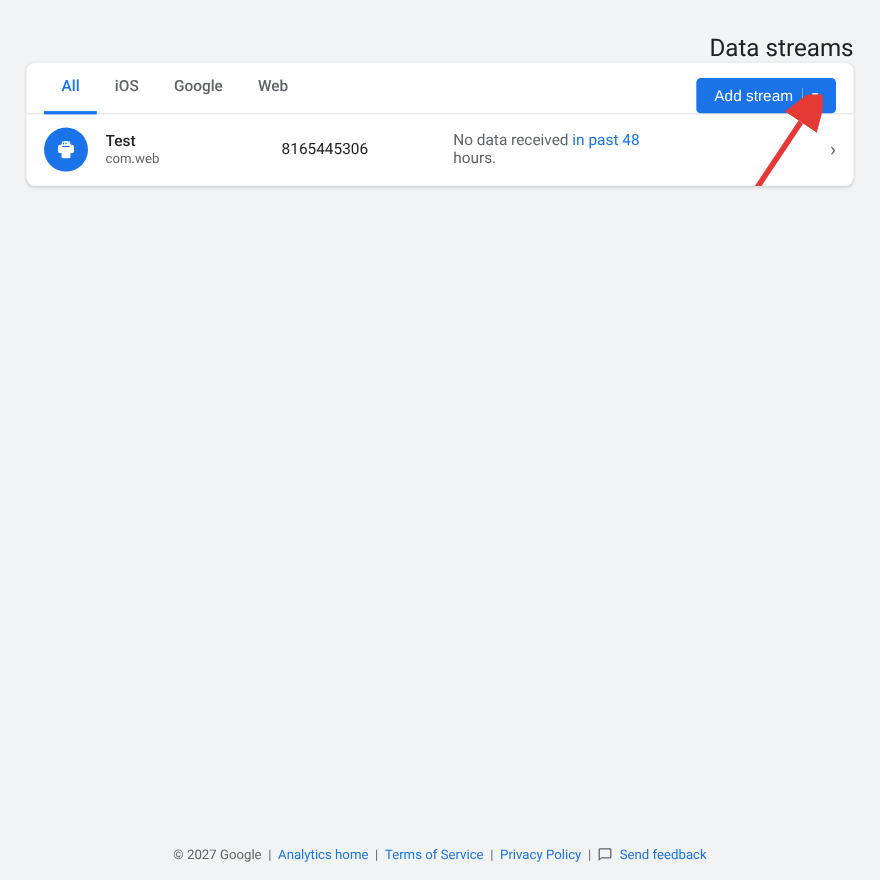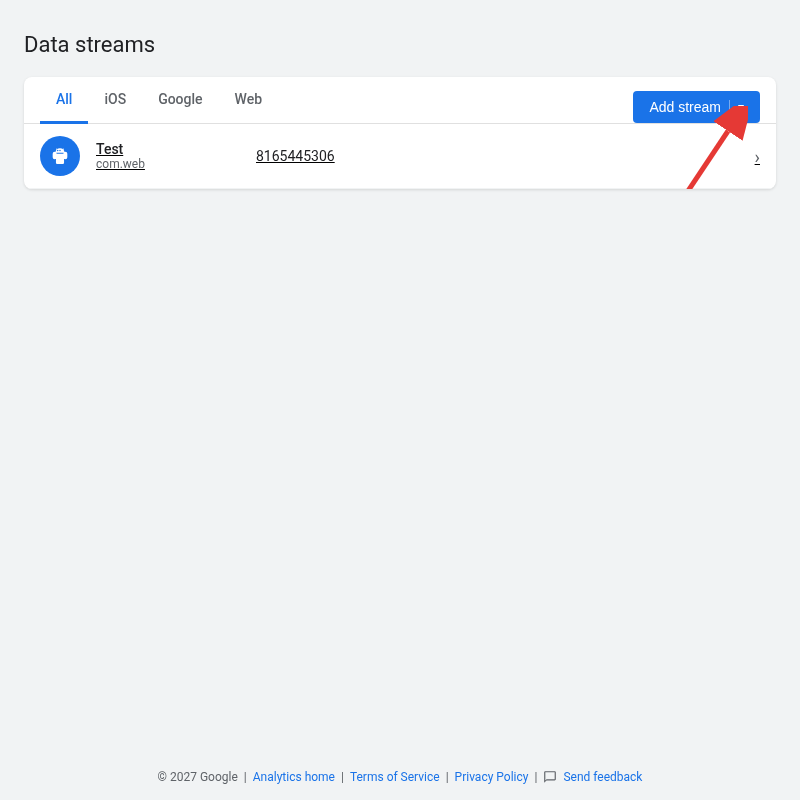--- a/index.html
+++ b/index.html
@@ -16,21 +16,21 @@
 
     .main-content {
       flex: 1;
       padding: 32px 24px 0 24px;
     }
 
     .page-title {
       font-size: 22px;
       font-weight: 400;
       color: #202124;
-      margin-bottom: 20px;
+      text-align: right;
     }
 
     .card {
       background: #fff;
       border-radius: 8px;
       box-shadow: 0 1px 3px rgba(0,0,0,0.12);
       overflow: hidden;
     }
 
     .tabs-row {
@@ -85,21 +85,20 @@
       margin-left: 2px;
     }
 
     .stream-row {
       display: flex;
       align-items: center;
       padding: 12px 16px;
       cursor: pointer;
       border-bottom: 1px solid #f1f3f4;
       position: relative;
-      text-decoration: underline;
     }
 
     .stream-icon {
       width: 40px;
       height: 40px;
       border-radius: 50%;
       background: #1a73e8;
       display: flex;
       align-items: center;
       justify-content: center;
@@ -221,20 +220,23 @@
           </svg>
         </div>
 
         <div class="stream-info">
           <div class="stream-name">Test</div>
           <div class="stream-domain">com.web</div>
         </div>
 
         <div class="stream-id">8165445306</div>
 
+        <div class="stream-status">
+          No data received <span class="highlight">in past 48</span><br>hours.
+        </div>
 
         <div class="chevron-right">›</div>
       </div>
 
       <div class="red-arrow">
         <svg width="80" height="90" viewBox="0 0 80 90" xmlns="http://www.w3.org/2000/svg">
           <defs>
             <marker id="arrowhead" markerWidth="10" markerHeight="7" refX="0" refY="3.5" orient="auto">
               <polygon points="0 0, 10 3.5, 0 7" fill="#e53935"></polygon>
             </marker>

